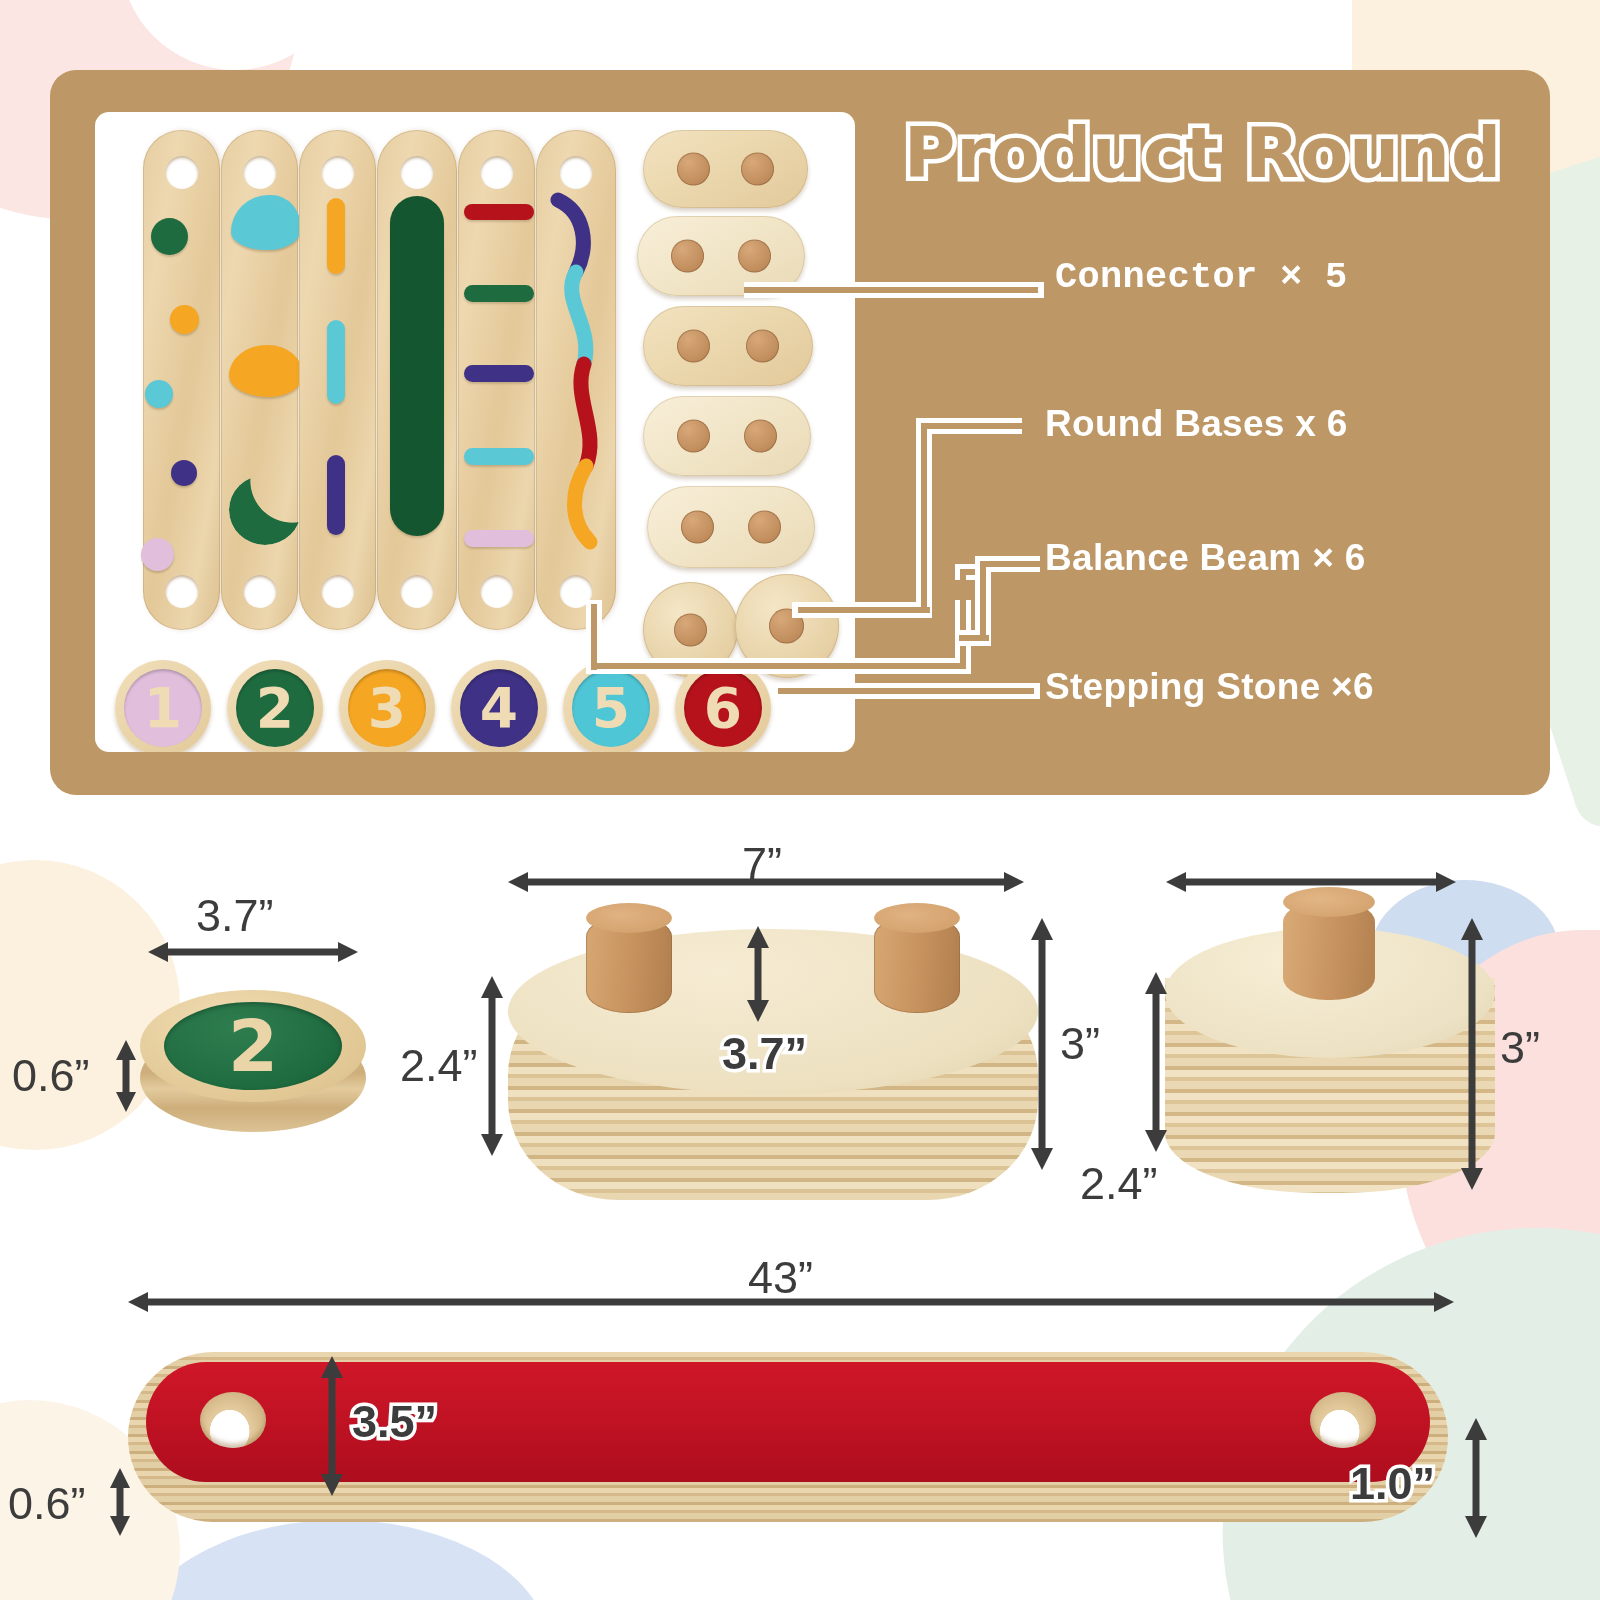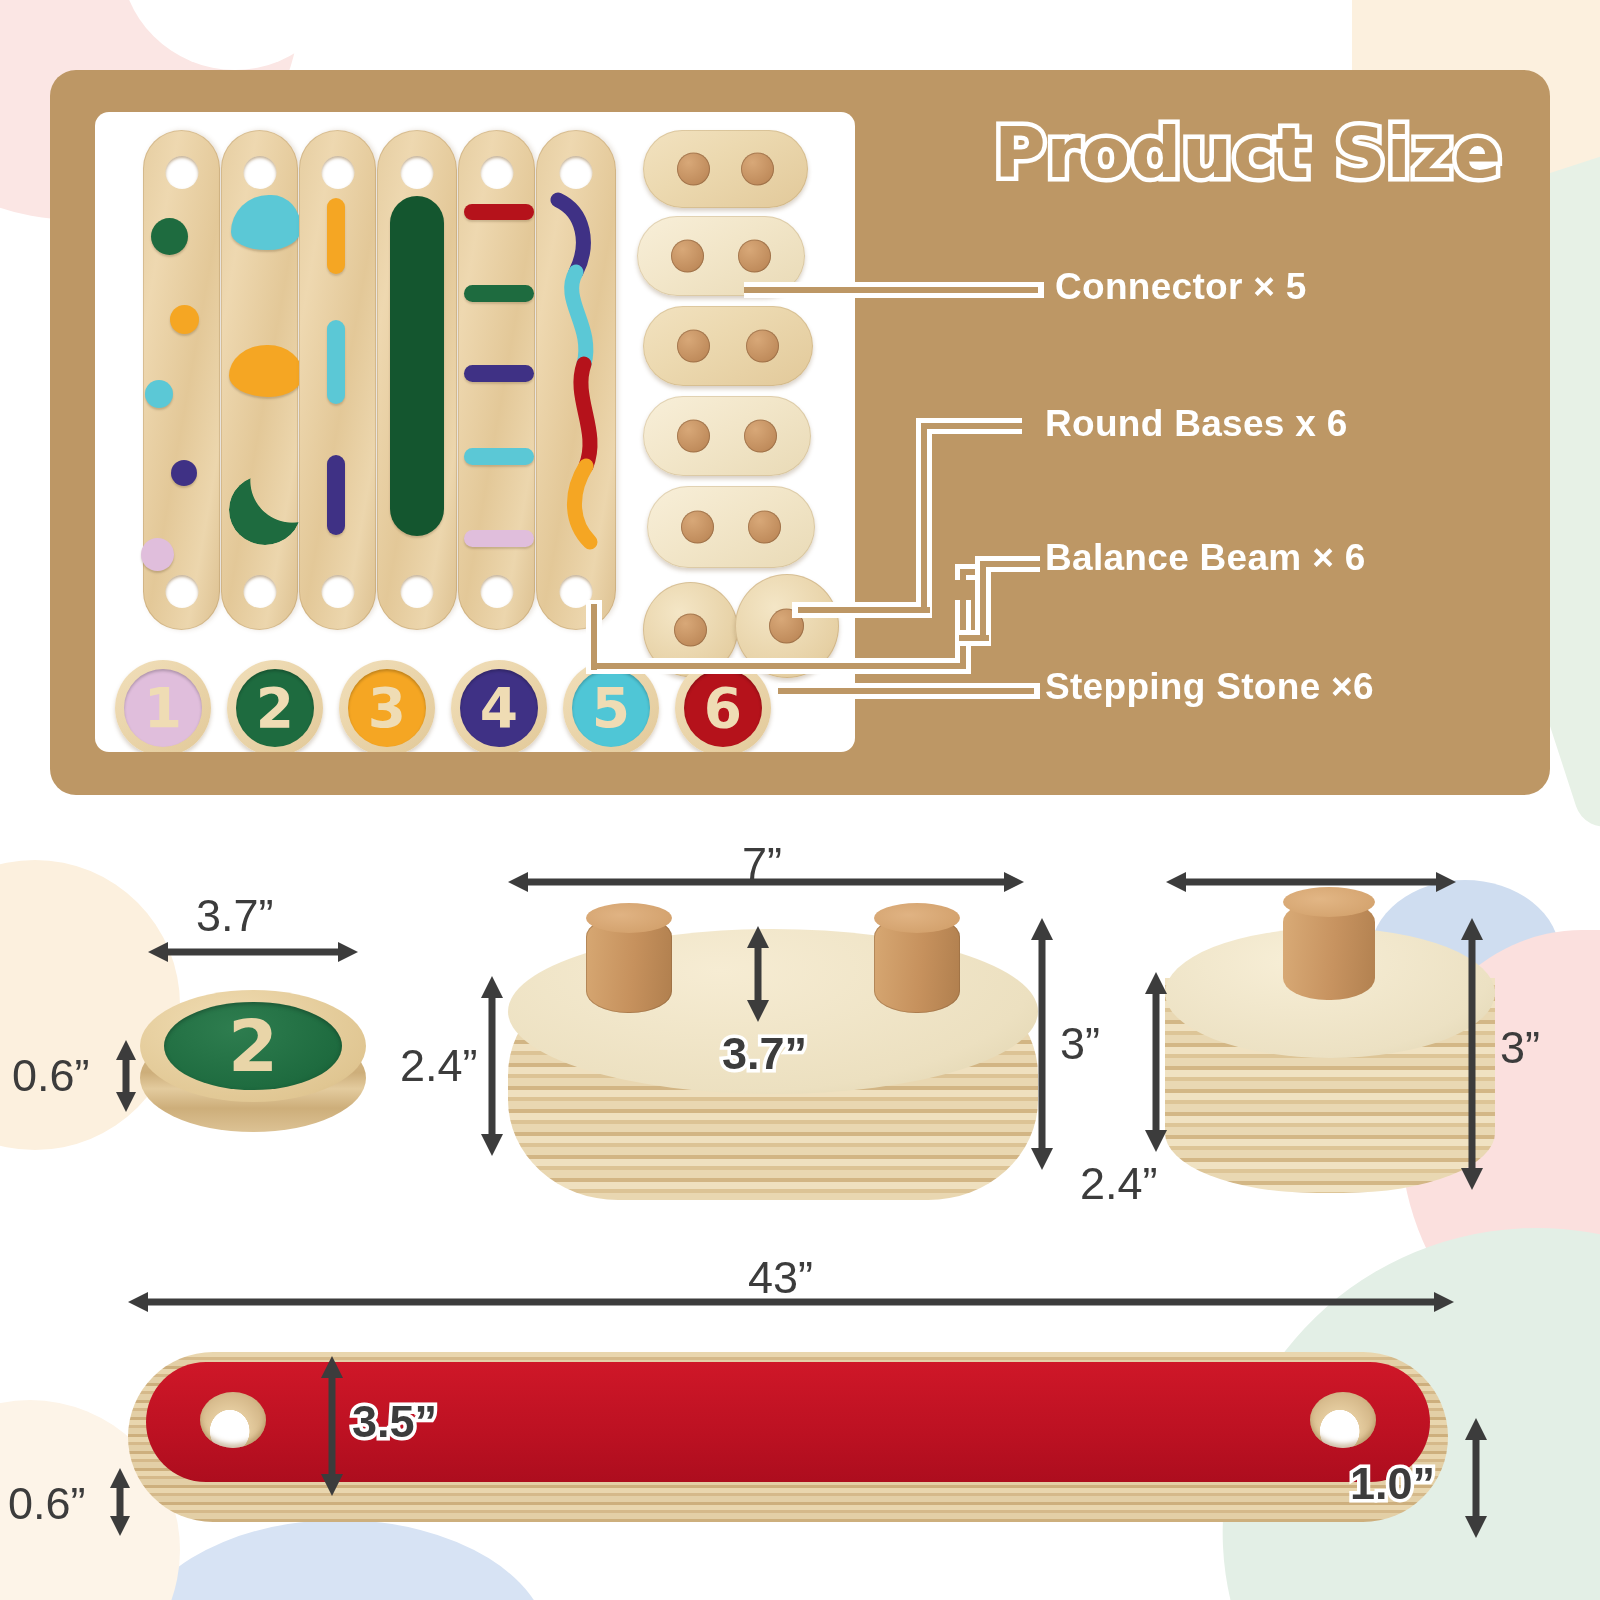--- a/index.html
+++ b/index.html
@@ -180,21 +180,21 @@
   <div class="blob" style="left:-110px;top:860px;width:290px;height:290px;border-radius:50%;background:#FCF0DE;"></div>
   <div class="blob" style="left:1370px;top:880px;width:190px;height:150px;border-radius:50%;background:#CFDDF0;"></div>
   <div class="blob" style="left:1400px;top:930px;width:420px;height:460px;border-radius:46% 54% 40% 60%;background:#FBE0DE;"></div>
   <div class="blob" style="left:1210px;top:1230px;width:620px;height:500px;border-radius:50% 50% 0 0 / 60% 60% 0 0;background:#E3EFE6;transform:rotate(-14deg);"></div>
   <div class="blob" style="left:130px;top:1520px;width:420px;height:260px;border-radius:50%;background:#D7E3F4;"></div>
   <div class="blob" style="left:-120px;top:1400px;width:300px;height:300px;border-radius:50%;background:#FDF4E8;"></div>
 </div>
 
 <div id="tan-panel">
 
-  <div id="title">Product Size</div>
+  <div id="title">Product Round</div>
 
   <div id="photo-card">
 
     <div class="beam" style="left:48px;top:18px;width:77px;height:500px;">
       <div class="hole" style="top:26px;"></div>
       <div class="hole" style="bottom:22px;"></div>
       <div class="dot" style="left:8px;top:88px;width:37px;height:37px;background:#1E6B3F;"></div>
       <div class="dot" style="left:27px;top:175px;width:29px;height:29px;background:#F5A623;"></div>
       <div class="dot" style="left:2px;top:250px;width:28px;height:28px;background:#5BC8D6;"></div>
       <div class="dot" style="left:28px;top:330px;width:26px;height:26px;background:#3F3185;"></div>
@@ -339,21 +339,21 @@
   <div class="core" style="left:4px;top:79px;width:30px;height:6px;"></div>
   <div class="core" style="left:25px;top:5px;width:6px;height:78px;"></div>
   <div class="core" style="left:25px;top:5px;width:60px;height:6px;"></div>
 </div>
 
 <div class="lead" style="left:778px;top:683px;width:262px;height:16px;">
   <div class="seg" style="left:0;top:0;width:262px;height:16px;"></div>
   <div class="core" style="left:0;top:5px;width:256px;height:6px;"></div>
 </div>
 
-<div class="callout" style="left:1055px;top:266px;">Connector × 5</div>
+<div class="callout" style="left:1055px;top:256px;font-family:Liberation Mono, monospace;">Connector × 5</div>
 <div class="callout" style="left:1045px;top:403px;">Round Bases x 6</div>
 <div class="callout" style="left:1045px;top:537px;text-align:right;">Balance Beam × 6</div>
 <div class="callout" style="left:1045px;top:666px;">Stepping Stone ×6</div>
 
 <div id="disc2-wrap">
   <div id="disc2-side"></div>
   <div id="disc2-top">
     <div id="disc2-face">
       <span>2</span>
     </div>

